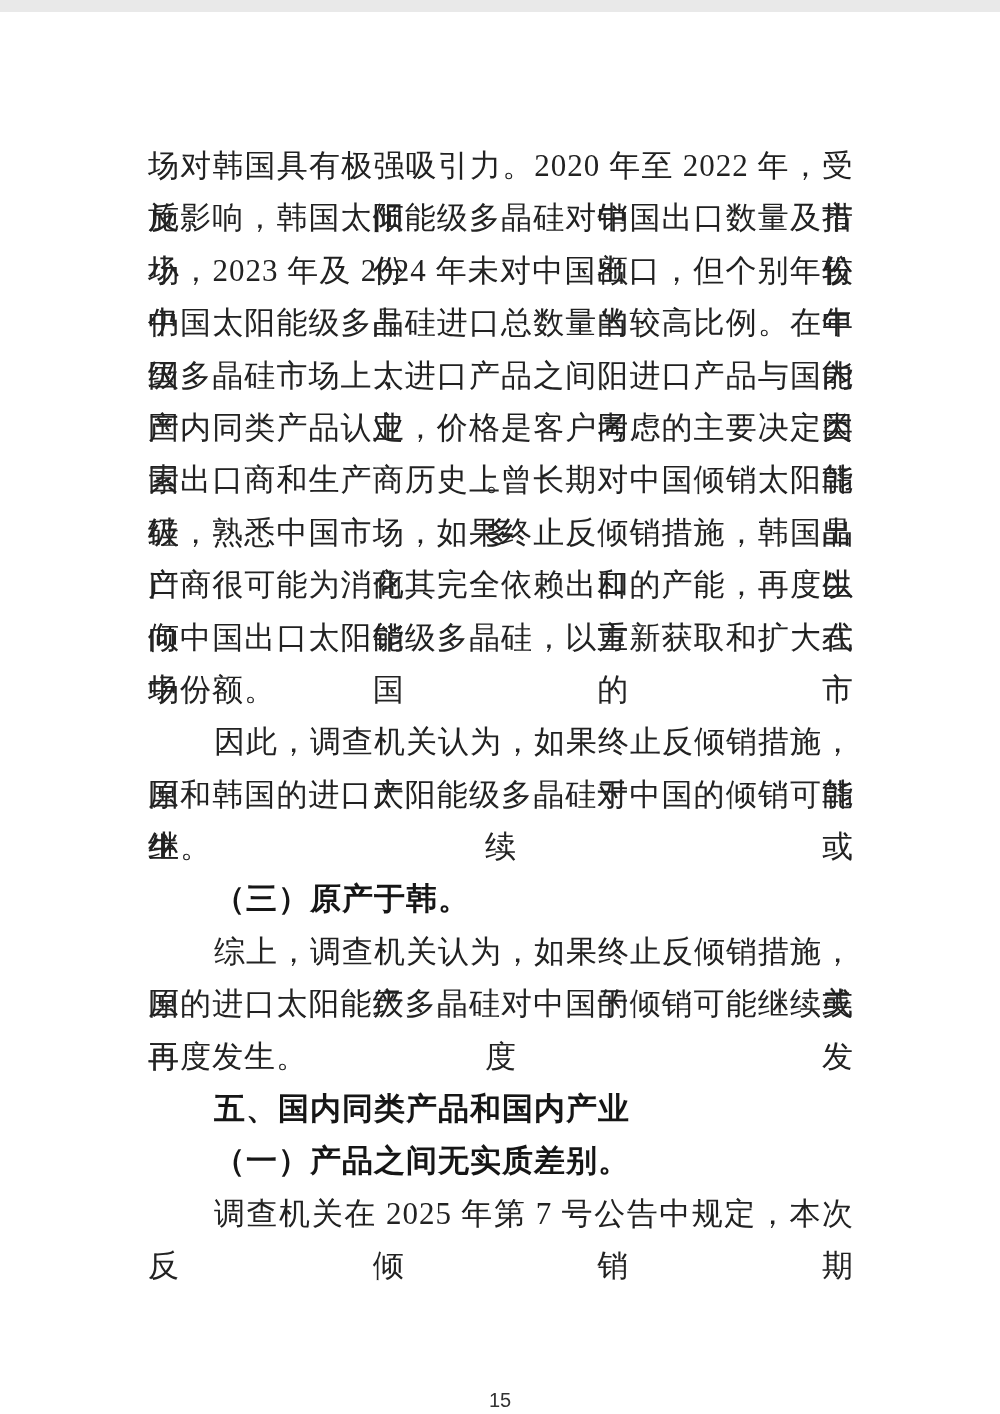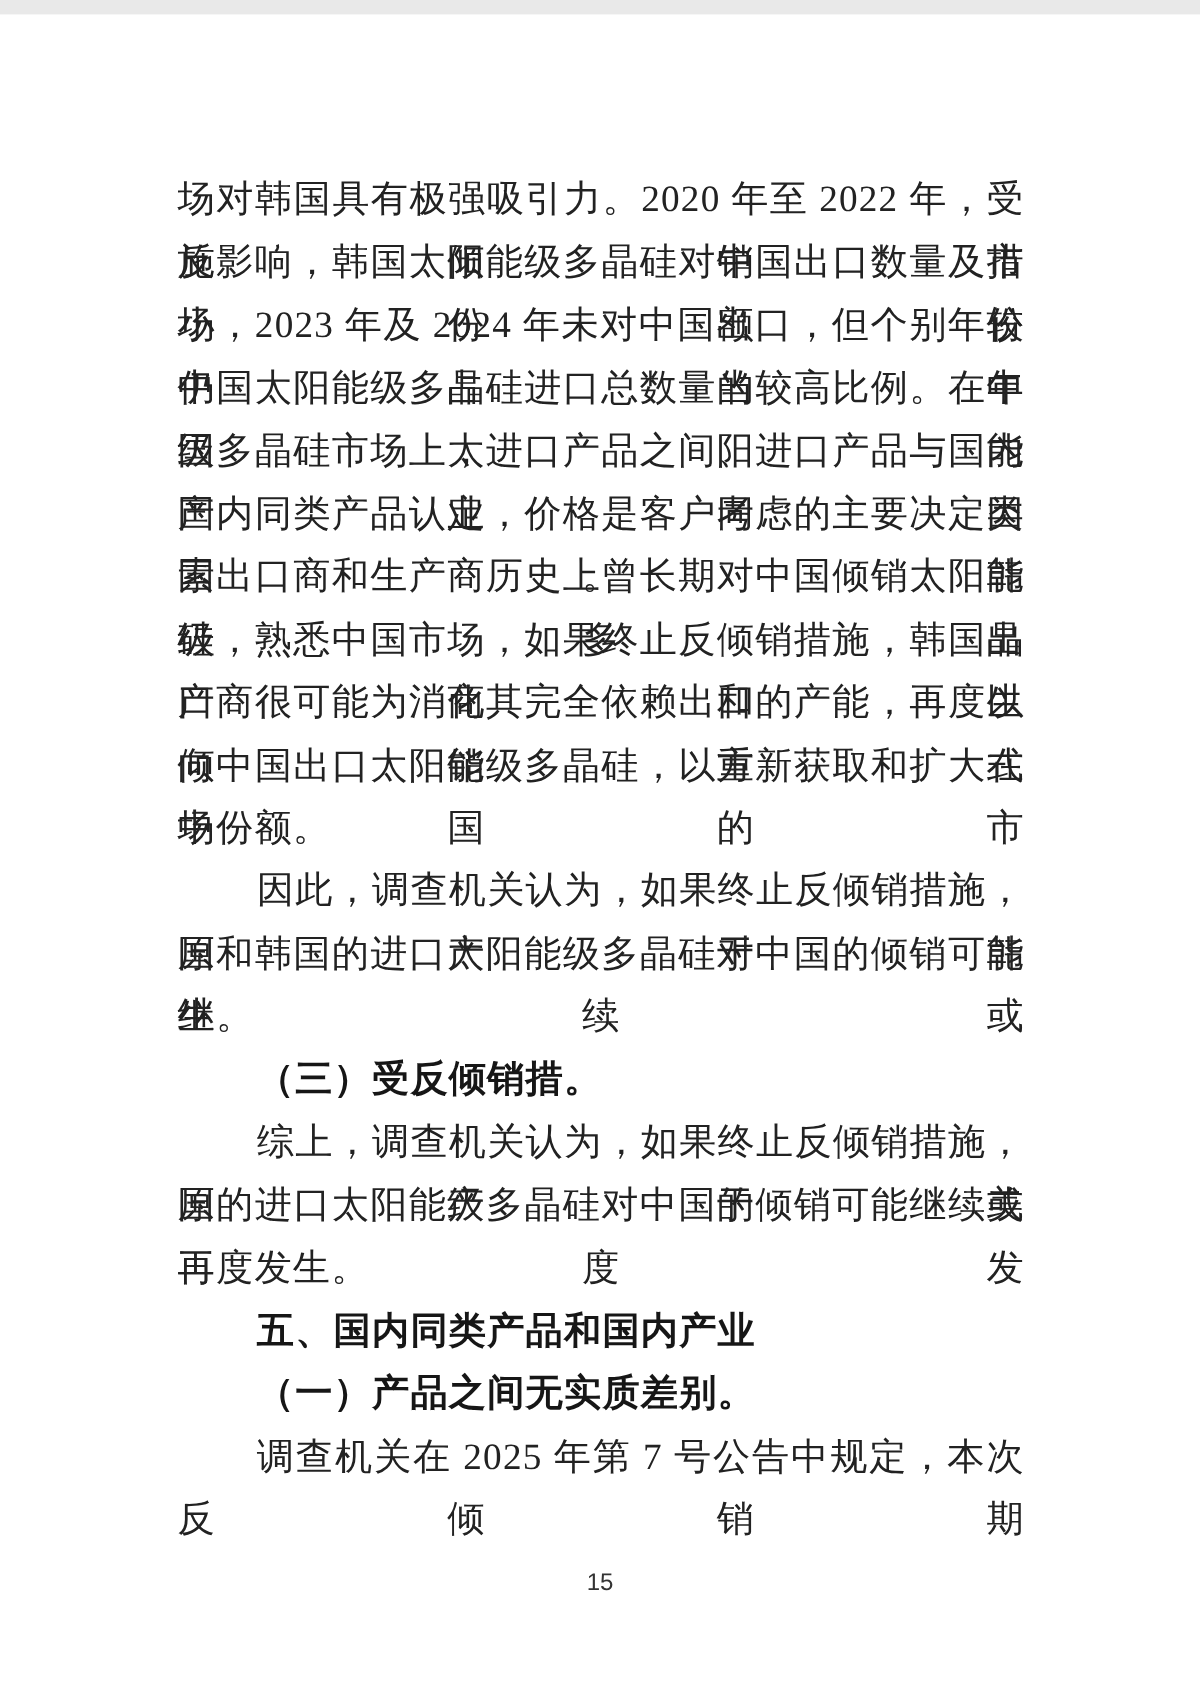--- a/index.html
+++ b/index.html
@@ -46,21 +46,21 @@
     color: #161616;
   }
   .ln.hei {
     font-weight: bold;
     font-family: Liberation Serif, serif;
     color: #161616;
   }
   .page-number {
     position: absolute;
     left: 0;
-    top: 1296px;
+    top: 1377px;
     width: 100%;
     text-align: center;
     font-family: "Liberation Sans", "DejaVu Sans", sans-serif;
     font-size: 20px;
     color: #333333;
   }
 </style>
 </head>
 <body>
 
@@ -73,21 +73,21 @@
     <div class="ln j">级多晶硅市场上，进口产品之间、进口产品与国内产业同类</div>
     <div class="ln j">国内同类产品认定，价格是客户考虑的主要决定因素。韩</div>
     <div class="ln j">国出口商和生产商历史上曾长期对中国倾销太阳能级多晶</div>
     <div class="ln j">硅，熟悉中国市场，如果终止反倾销措施，韩国出口商和生</div>
     <div class="ln j">产商很可能为消化其完全依赖出口的产能，再度以倾销方式</div>
     <div class="ln j">向中国出口太阳能级多晶硅，以重新获取和扩大在中国的市</div>
     <div class="ln">场份额。</div>
     <div class="ln j ind">因此，调查机关认为，如果终止反倾销措施，原产于韩</div>
     <div class="ln j">国和韩国的进口太阳能级多晶硅对中国的倾销可能继续或</div>
     <div class="ln">生。</div>
-    <div class="ln ind bold">（三）受反倾销措。</div>
+    <div class="ln ind bold">（三）原产于韩。</div>
     <div class="ln j ind">综上，调查机关认为，如果终止反倾销措施，原产于美</div>
     <div class="ln j">国的进口太阳能级多晶硅对中国的倾销可能继续或再度发</div>
     <div class="ln">再度发生。</div>
     <div class="ln ind hei">五、国内同类产品和国内产业</div>
     <div class="ln ind bold">（一）产品之间无实质差别。</div>
     <div class="ln j ind">调查机关在 2025 年第 7 号公告中规定，本次反倾销期</div>
   </div>
   <div class="page-number">15</div>
 </div>
 

